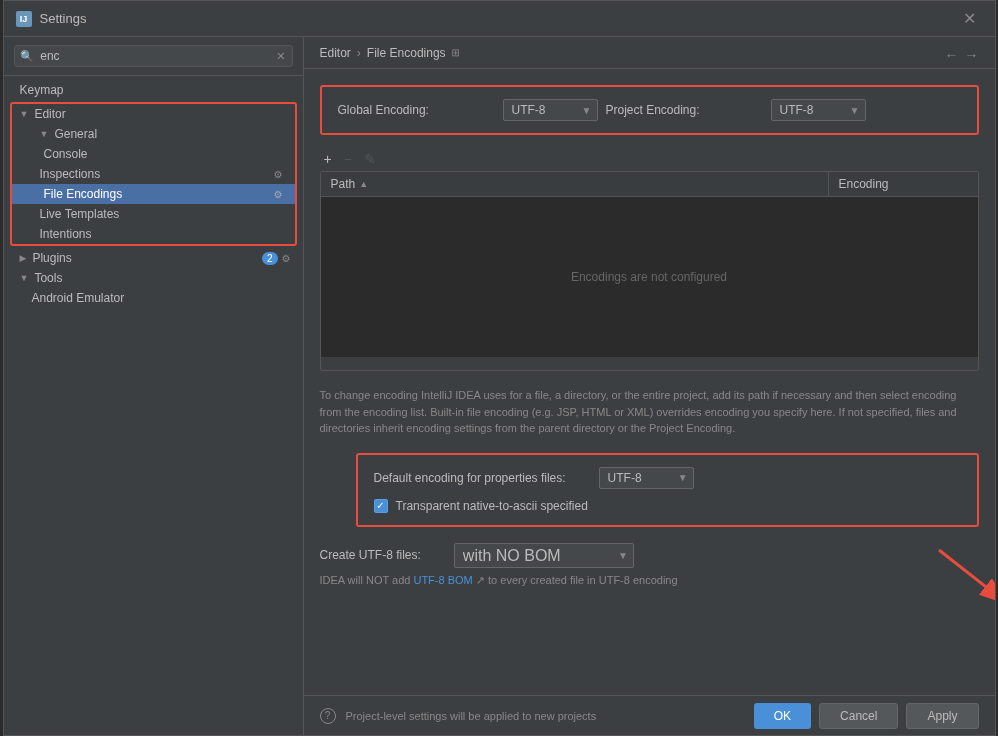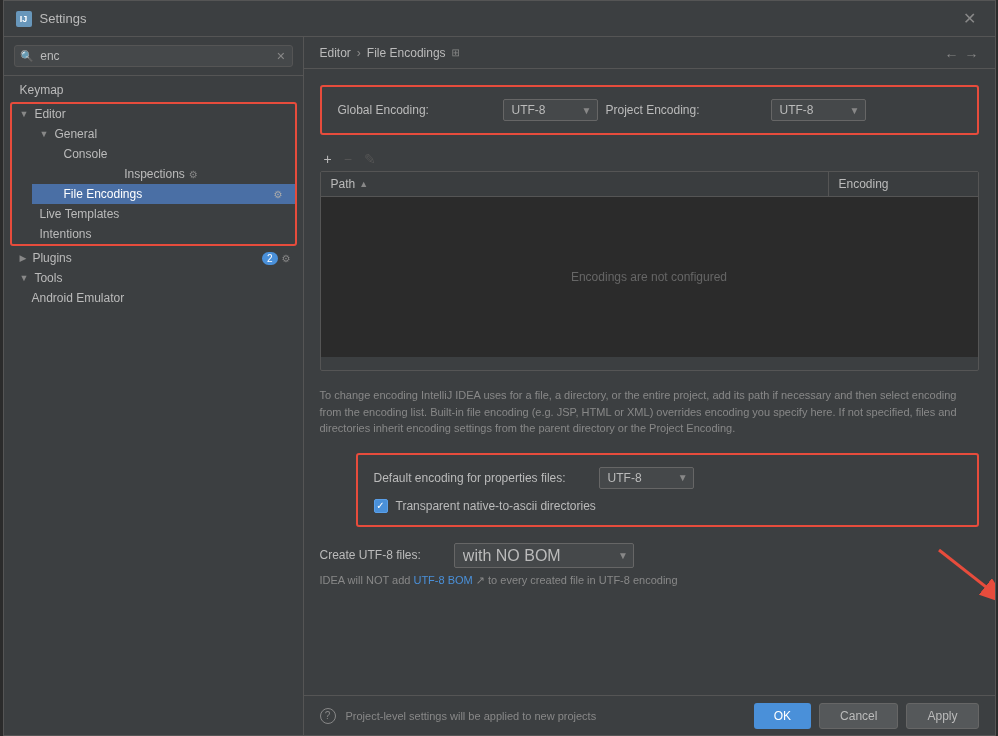--- a/index.html
+++ b/index.html
@@ -111,21 +111,21 @@
       cursor: pointer;
       display: flex;
       align-items: center;
       gap: 4px;
     }
     .tree-item.selected {
       background: #4a6fa5;
       color: #fff;
     }
     .tree-item.indent1 { padding-left: 28px; }
-    .tree-item.indent2 { padding-left: 32px; margin-left: 20px; }
+    .tree-item.indent2 { padding-left: 32px; }
     .tree-indent-toggle { font-size: 9px; color: #888; margin-right: 2px; }
     .small-icon { color: #888; font-size: 10px; cursor: pointer; }
     .red-border { border: 2px solid #e74c3c; border-radius: 3px; }
 
     
     .right-panel {
       flex: 1;
       display: flex;
       flex-direction: column;
       overflow: hidden;
@@ -422,21 +422,21 @@
 
           <div class="tree-item indent1">
             <span class="tree-indent-toggle">▼</span>
             <span>General</span>
           </div>
 
           <div class="tree-item indent2">
             <span>Console</span>
           </div>
 
-          <div class="tree-item indent1" style="justify-content:center;">
+          <div class="tree-item indent1" style="justify-content:space-between;">
             <span>Inspections</span>
             <span class="small-icon">⚙</span>
           </div>
 
           <div class="tree-item indent2 selected" style="justify-content:space-between;">
             <span>File Encodings</span>
             <span class="small-icon" style="color:#aaa;">⚙</span>
           </div>
 
           <div class="tree-item indent1">
@@ -545,21 +545,21 @@
                 <option>UTF-8</option>
                 <option>ISO-8859-1</option>
               </select>
               <span class="select-arrow">▼</span>
             </div>
           </div>
           <div class="checkbox-row">
             <div class="checkbox-styled">
               <span class="check-mark">✓</span>
             </div>
-            <span class="checkbox-label">Transparent native-to-ascii directories</span>
+            <span class="checkbox-label">Transparent native-to-ascii specified</span>
           </div>
         </div>
 
         <div>
           <div class="utf8-row">
             <span class="utf8-label">Create UTF-8 files:</span>
             <div class="select-wrapper">
               <select class="utf8-select">
                 <option>with NO BOM</option>
                 <option>with BOM</option>

